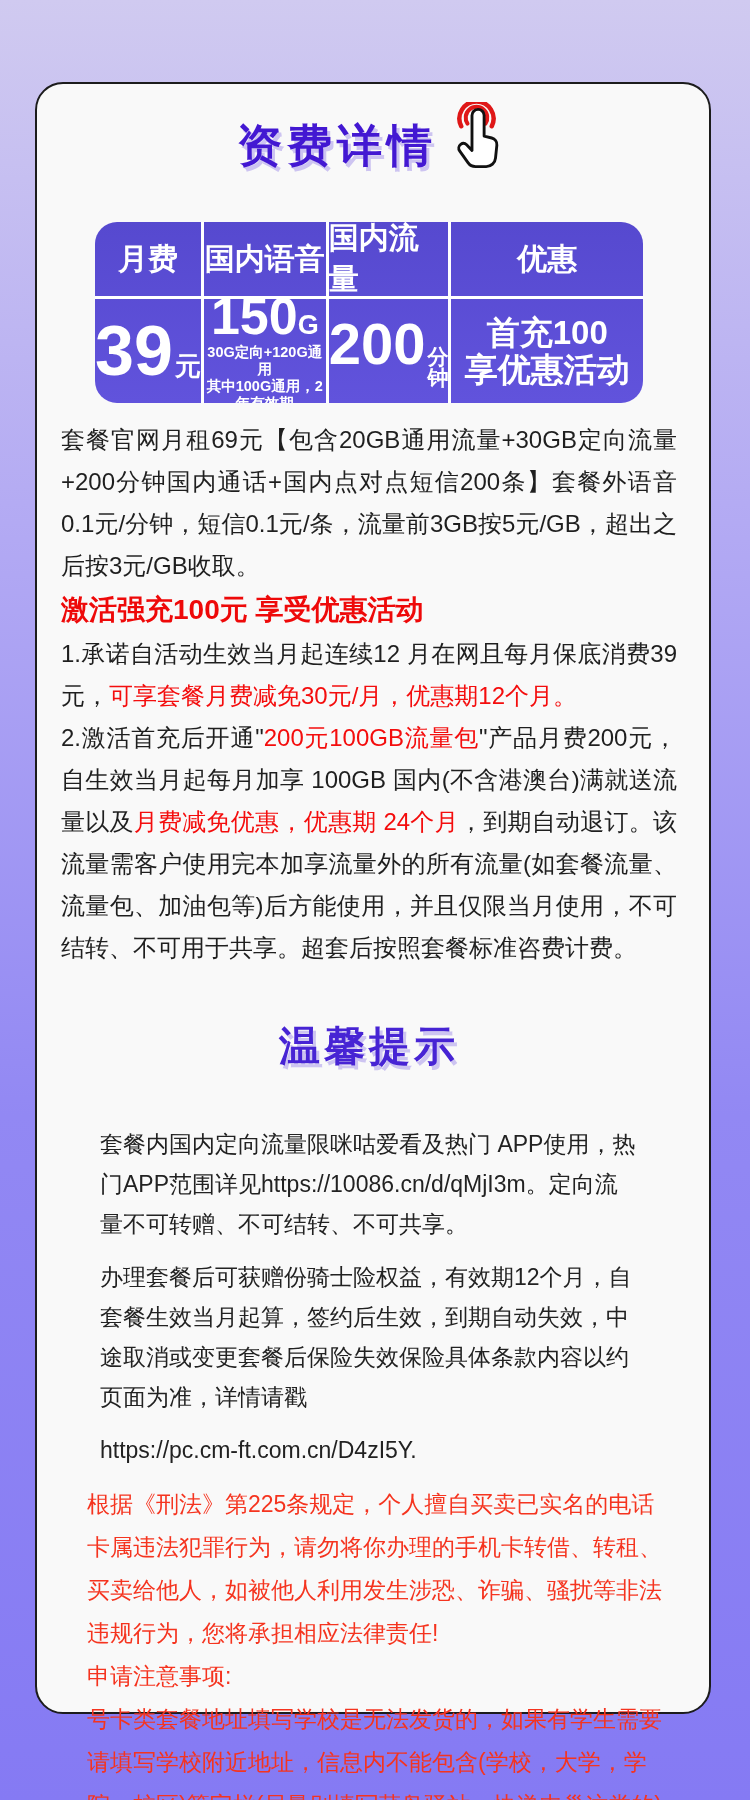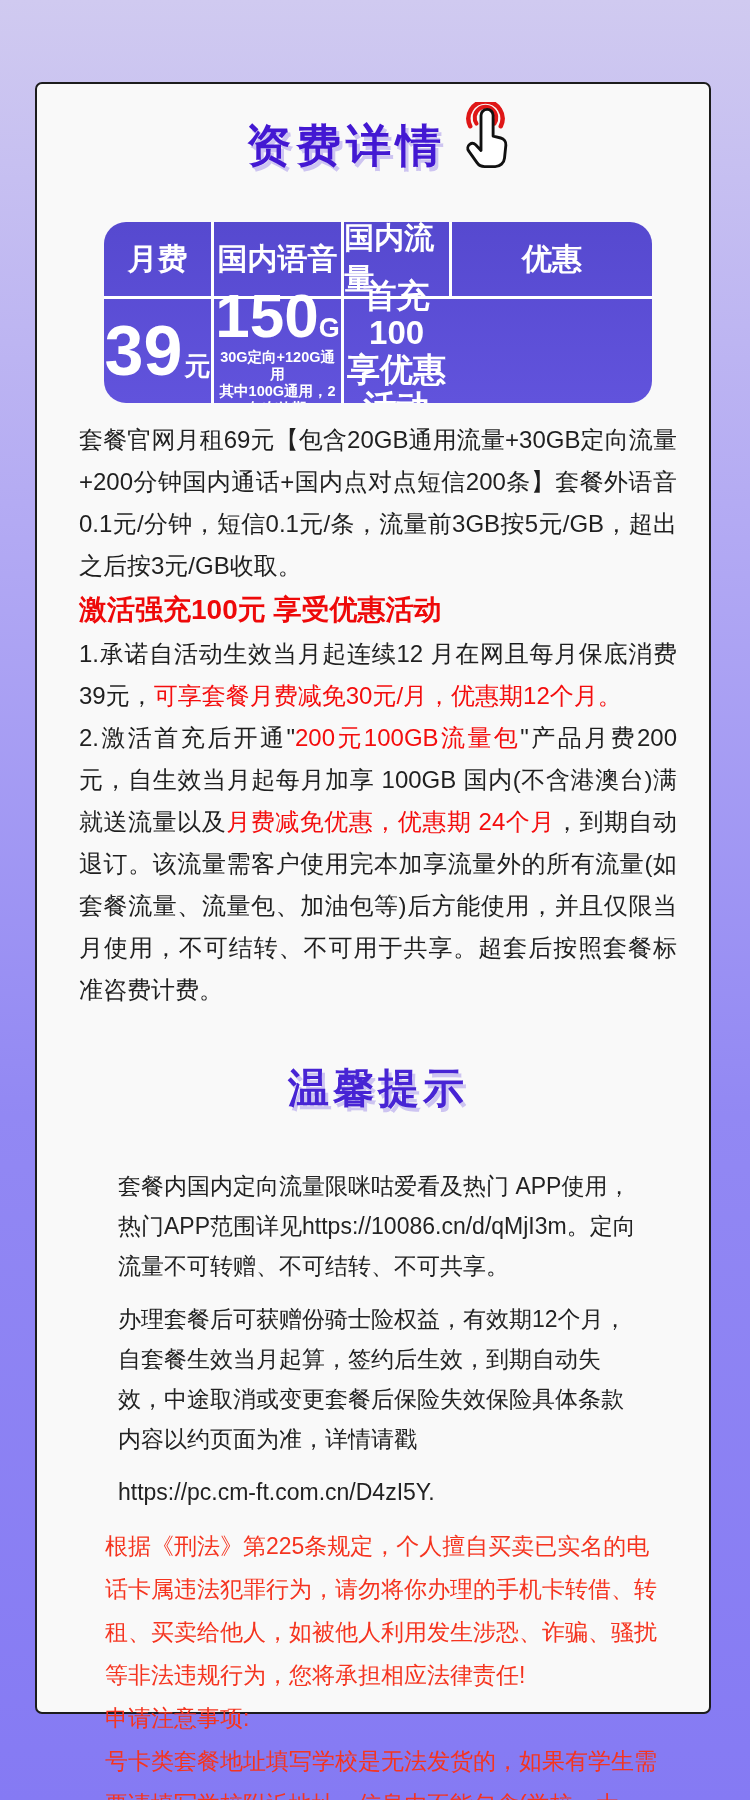--- a/index.html
+++ b/index.html
@@ -4,22 +4,22 @@
 <style>
   html,body{margin:0;padding:0;}
   body{
     width:750px;height:1800px;overflow:hidden;
     background:linear-gradient(180deg,#d0caf0 0%,#b4abf3 28%,#9288f3 62%,#857af3 100%);
     font-family:"Liberation Sans","DejaVu Sans",sans-serif;
     -webkit-font-smoothing:antialiased;
   }
   .card{
     position:absolute;left:35px;top:82px;width:676px;height:1632px;
-    background:#f9f9f9;border:2px solid #1c1c1c;border-radius:7px;
-    box-sizing:border-box;padding:26px 28px 0 38px;
+    background:#f9f9f9;border:2px solid #1c1c1c;border-radius:28px;
+    box-sizing:border-box;padding:26px 28px 0 20px;
   }
   .title-row{display:flex;justify-content:center;align-items:flex-start;margin-top:6px;height:72px;}
   .main-title{
     margin:0;font-size:45px;font-weight:bold;letter-spacing:5px;
     color:#4318d2;text-shadow:3px 4px 0 rgba(150,130,230,.45);
   }
   .tap-icon{margin-left:6px;margin-top:-14px;}
   
   .plan-table{
     margin:34px auto 0 auto;width:548px;border-radius:22px;overflow:hidden;
@@ -30,21 +30,21 @@
   .th{
     height:74px;display:flex;align-items:center;justify-content:center;
     font-size:30px;font-weight:bold;border-bottom:3px solid #fff;
   }
   .td{
     height:104px;display:flex;flex-direction:column;align-items:center;justify-content:center;
   }
   .vline{border-left:3px solid #fff;}
   .bignum{font-weight:bold;line-height:1;display:flex;align-items:baseline;}
   .n1{font-size:70px;} .u1{font-size:26px;margin-left:2px;}
-  .n2{font-size:62px;} .u2{font-size:27px;}
+  .n2{font-size:52px;} .u2{font-size:27px;}
   .n3{font-size:58px;} .u3{font-size:21px;margin-left:2px;}
   .cell-notes{margin-top:2px;text-align:center;font-size:14.5px;line-height:17px;font-weight:bold;}
   .disc{font-size:33px;font-weight:bold;line-height:37px;text-align:center;}
   
   .details{margin:16px 4px 0 4px;color:#1f1f1f;font-size:24px;line-height:42px;text-align:justify;}
   .details p{margin:0;}
   .red{color:#f40d0d;}
   .activation-title{margin:8px 0 0 0;font-size:28px;font-weight:bold;color:#ee0909;line-height:46px;}
   .summary{font-weight:bold;color:#ee0909;font-size:25px;line-height:44px;}
   
@@ -88,20 +88,26 @@
       <div class="bignum">
         <span class="n2">150</span>
         <span class="u2">G</span>
       </div>
       <div class="cell-notes">
         <div>30G定向+120G通用</div>
         <div>其中100G通用，2年有效期</div>
       </div>
     </div>
 
+    <div class="td vline">
+      <div class="bignum">
+        <span class="n3">200</span>
+        <span class="u3">分钟</span>
+      </div>
+    </div>
 
     <div class="td vline">
       <div class="disc">首充100</div>
       <div class="disc">享优惠活动</div>
     </div>
   </div>
 
   <div class="details">
     <p>套餐官网月租69元【包含20GB通用流量+30GB定向流量+200分钟国内通话+国内点对点短信200条】套餐外语音0.1元/分钟，短信0.1元/条，流量前3GB按5元/GB，超出之后按3元/GB收取。</p>
     <p class="activation-title">激活强充100元 享受优惠活动</p>

